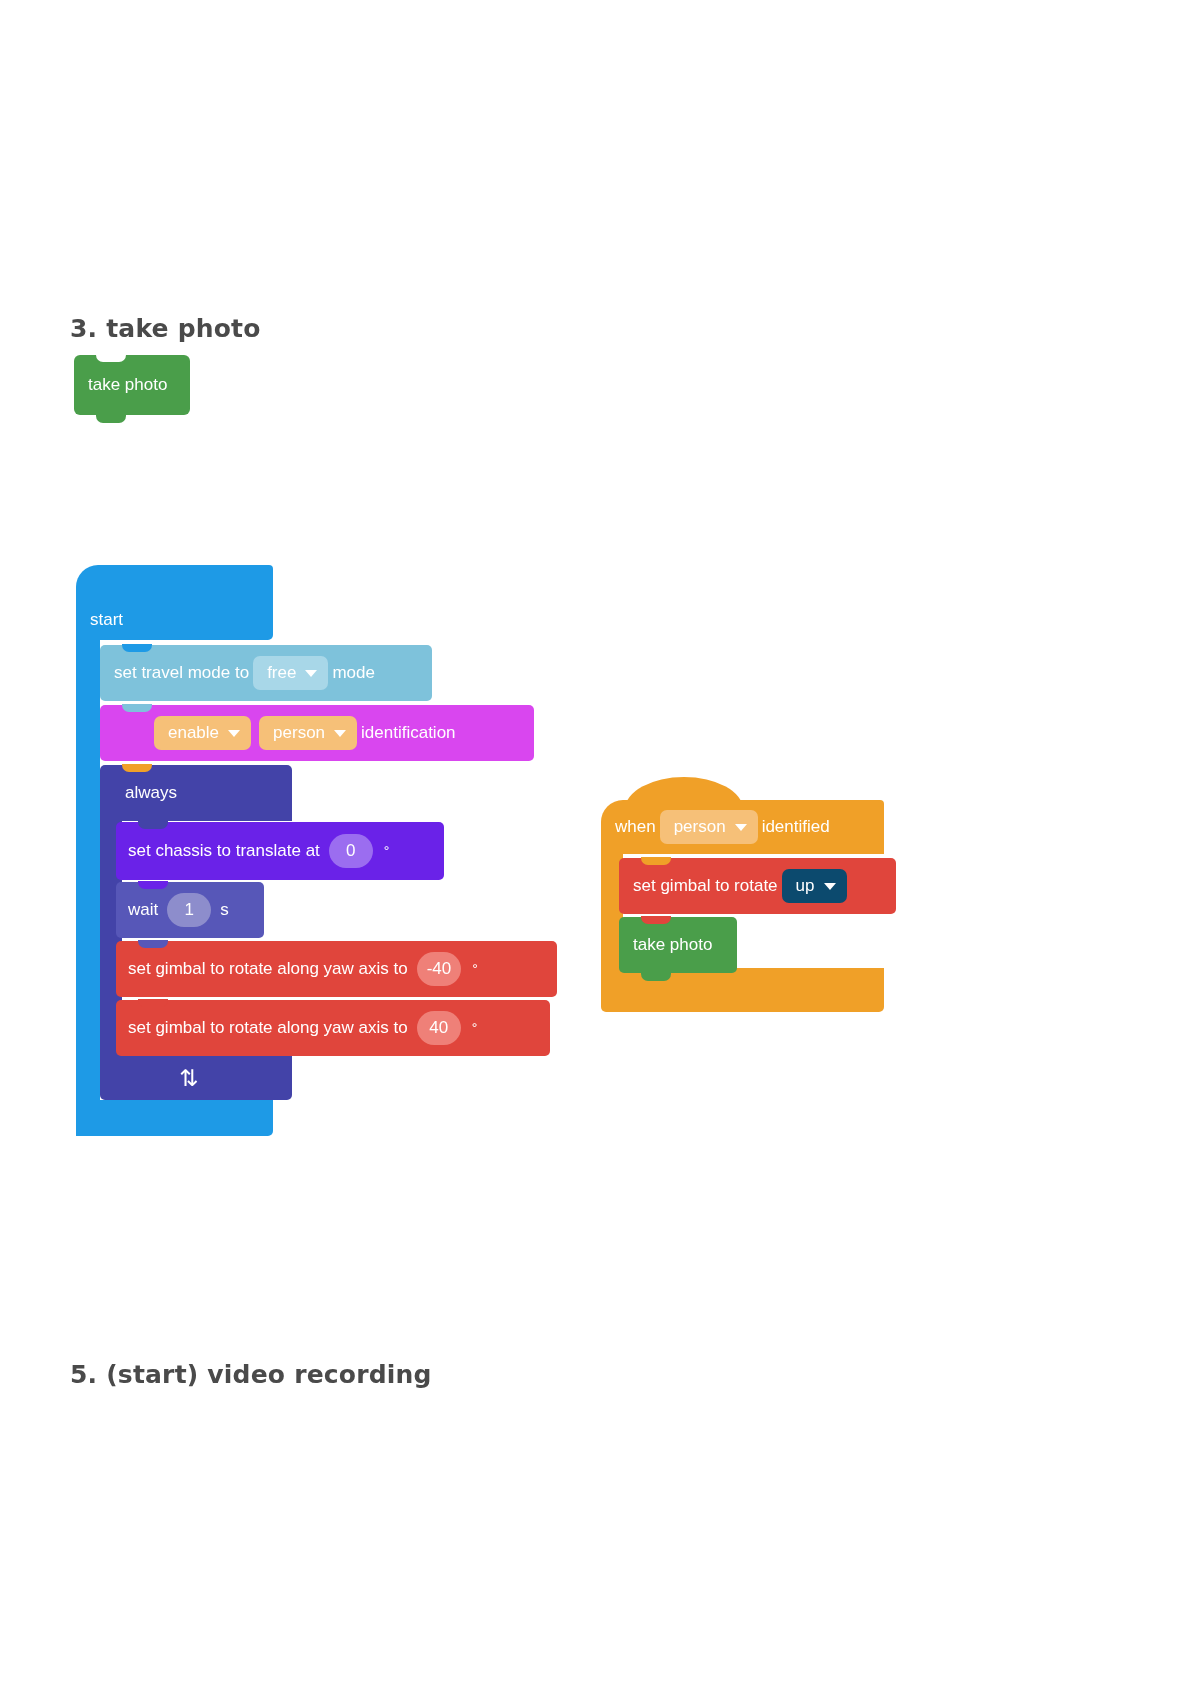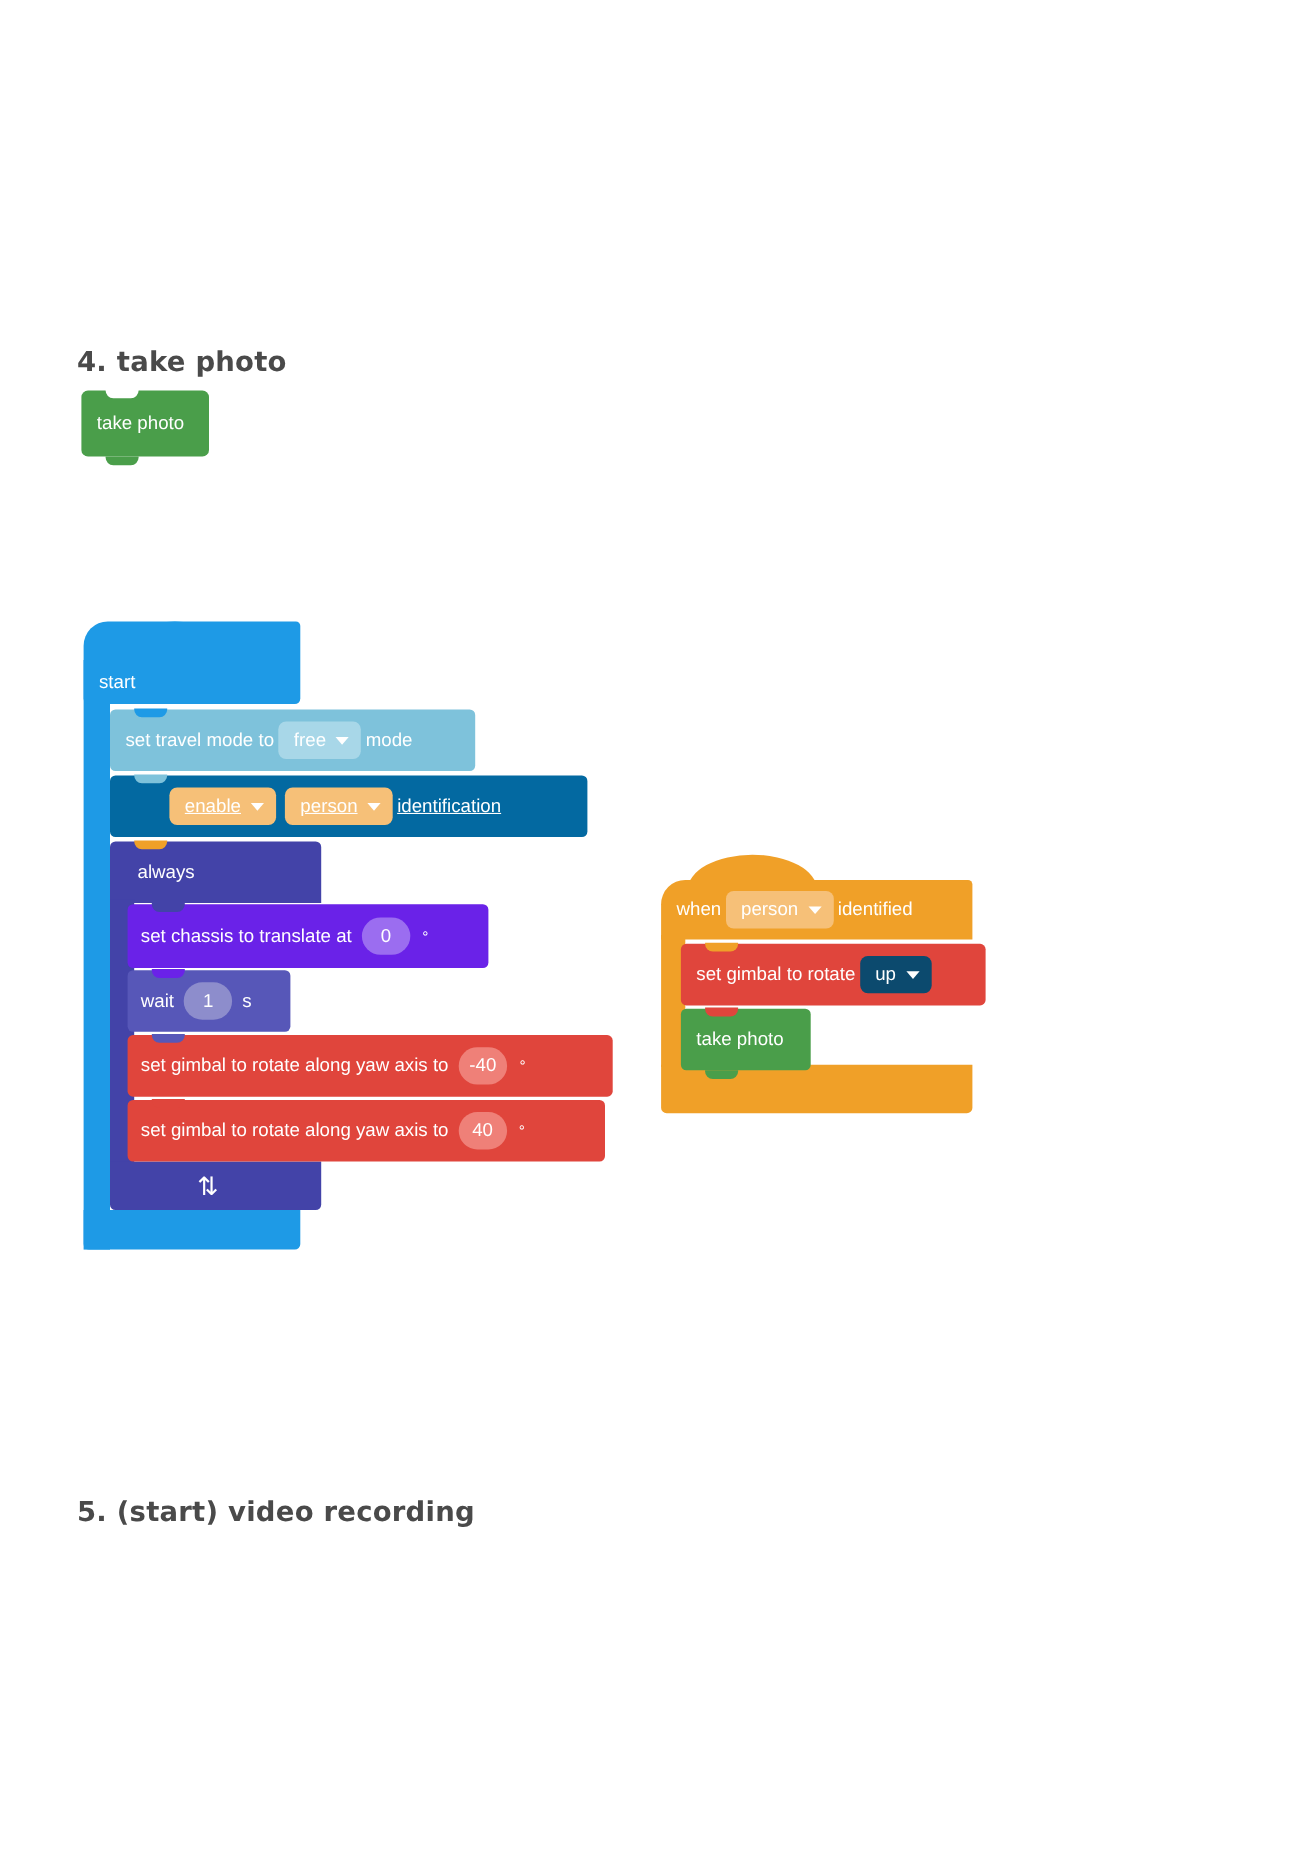--- a/index.html
+++ b/index.html
@@ -89,21 +89,21 @@
     font-size: 17px;
     color: #ffffff;
     margin: 0 9px;
     padding: 0 10px;
   }
 
   
   .c-start       { background: #1e9ae6; }
   .c-travel      { background: #7ec2db; }
   .c-travel-dd   { background: #a8d7e8; }
-  .c-ident       { background: #0369a1; text-decoration: underline; }
+  .c-ident       { background: #d946ef; }
   .c-ident-dd    { background: #f6c078; }
   .c-chassis     { background: #6a22e8; }
   .c-chassis-num { background: #9b6df0; }
   .c-wait        { background: #5757b8; }
   .c-wait-num    { background: #8d8dcc; }
   .c-gimbal      { background: #e0453c; }
   .c-gimbal-num  { background: #ef8078; }
   .c-gimbal-dd   { background: #0c4a6e; }
 
   
@@ -285,21 +285,21 @@
     color: #ffffff; font-size: 17px;
   }
   #b-photo2 .notch { background: #e0453c; }
   #b-photo2 .notch-bot { background: #4a9e4a; }
 </style>
 </head>
 <body>
 
 <div class="page">
 
-  <div class="heading" id="heading-4">4. take photo</div>
+  <div class="heading" id="heading-4">3. take photo</div>
 
   <div id="tp-standalone">
     <span class="notch"></span>
     <span class="lbl">take photo</span>
     <span class="notch-bot"></span>
   </div>
 
   <div id="start-dome"></div>
   <div id="start-spine"></div>
   <div id="start-foot"></div>

